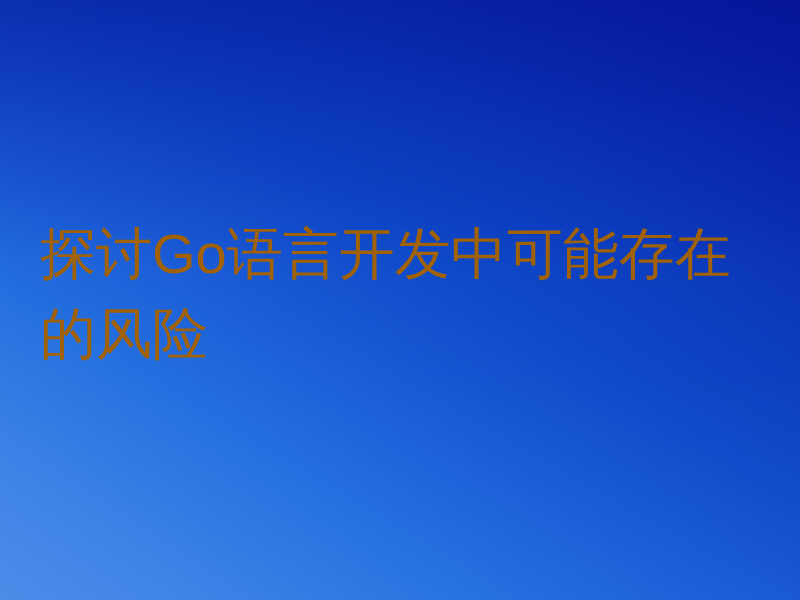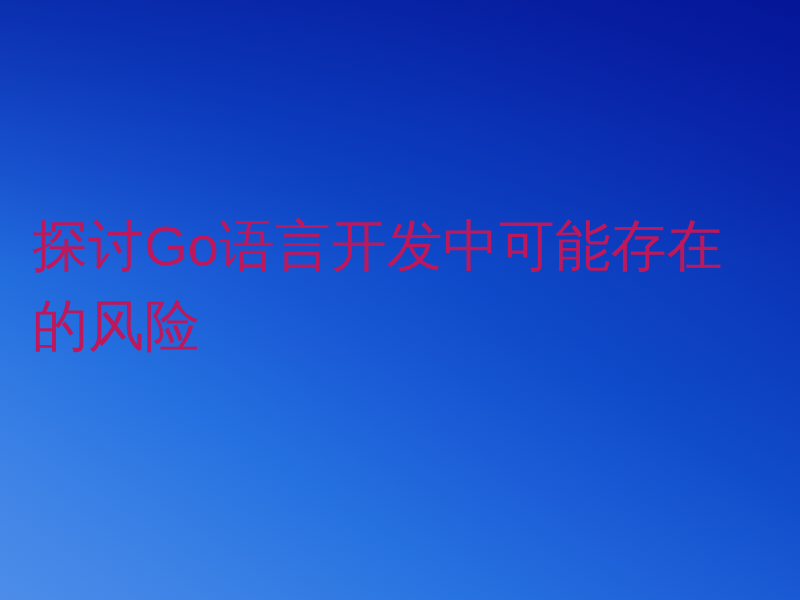--- a/index.html
+++ b/index.html
@@ -58,23 +58,23 @@
   }
 
   #title-block {
     position: absolute;
     left: 32px;
     top: 206px;
     width: 744px;
   }
 
   #slide-title {
-    margin: 0;
+    margin: 8px;
     padding: 0;
-    color: #be185d;
+    color: #a16207;
     font-family: "Liberation Sans", "DejaVu Sans", sans-serif;
     font-size: 56px;
     font-weight: 400;
     line-height: 80px;
     letter-spacing: 0px;
     white-space: pre-wrap;
     word-break: break-word;
     text-rendering: optimizeLegibility;
   }
 </style>

